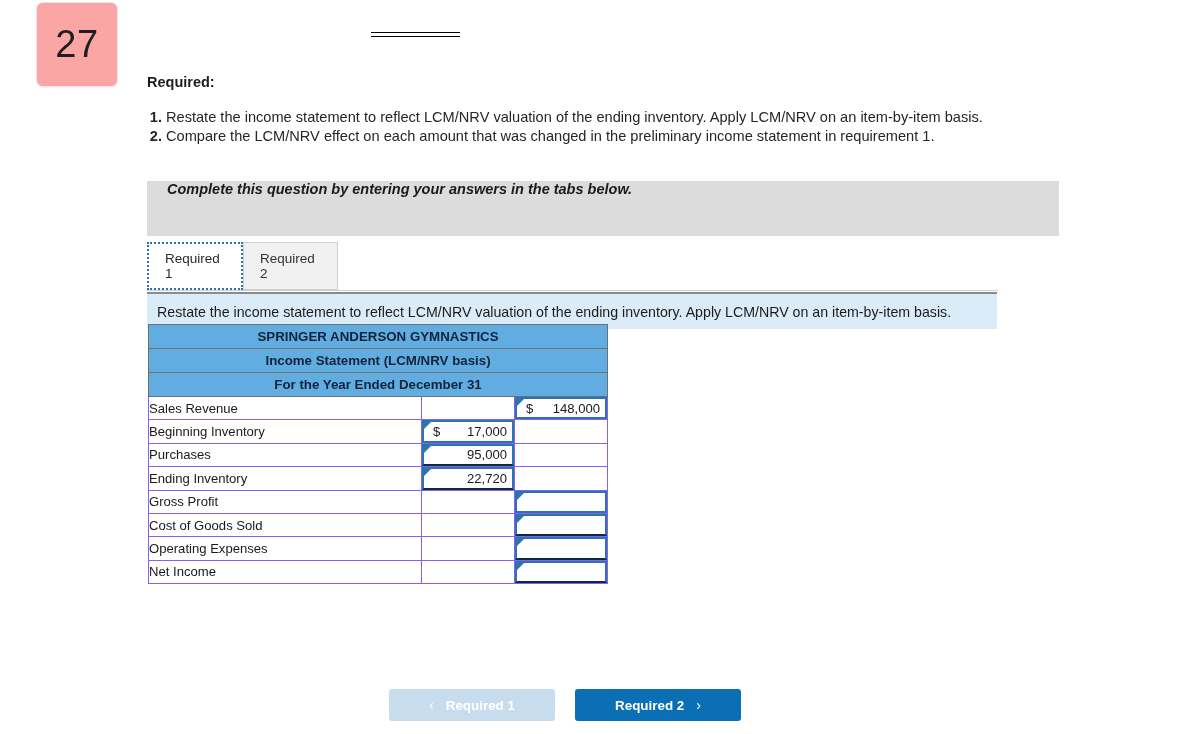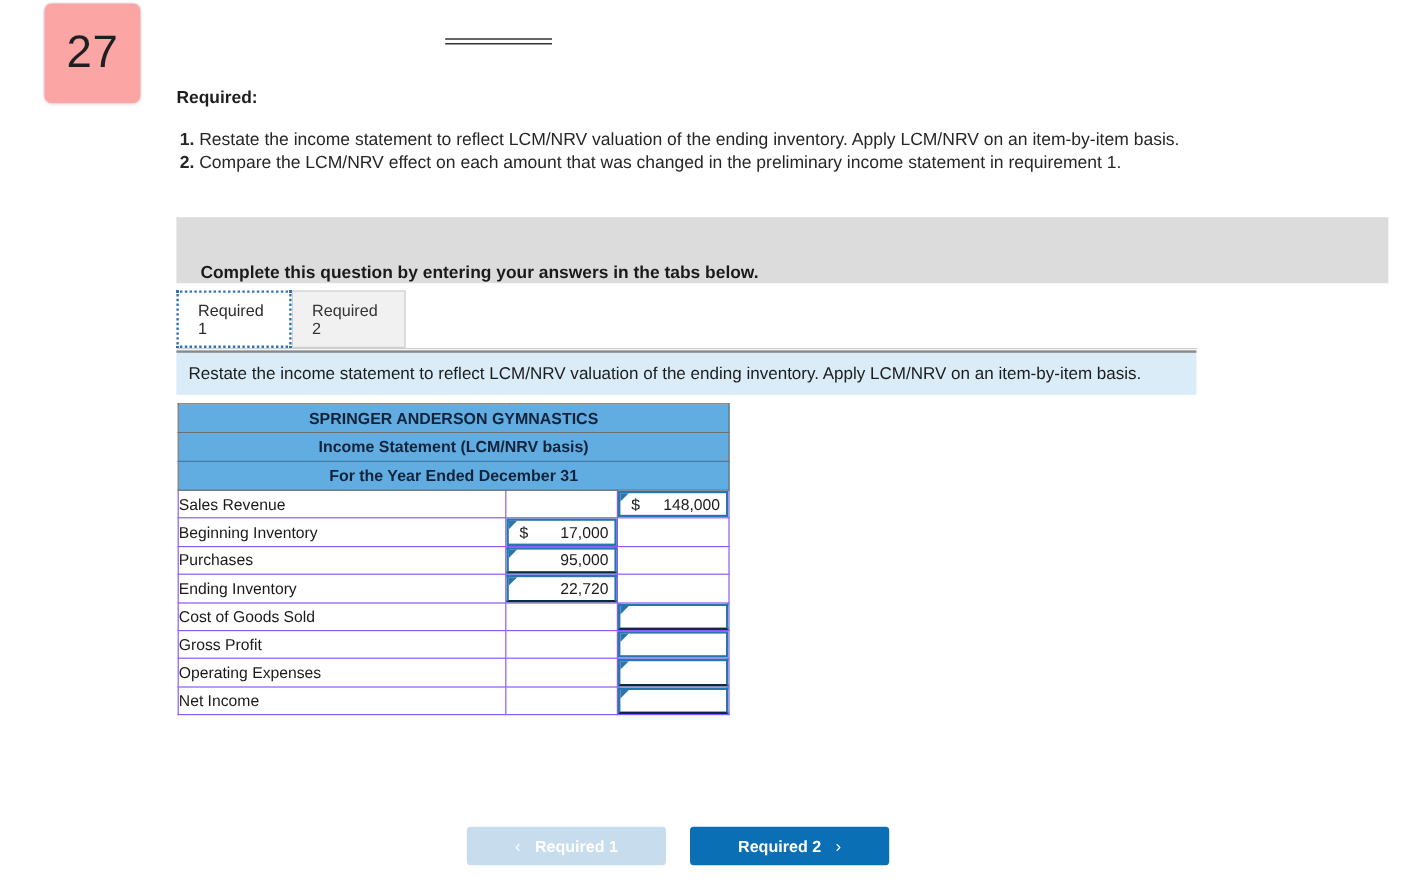--- a/index.html
+++ b/index.html
@@ -34,22 +34,22 @@
   #required-head{
     position:absolute;left:147px;top:74px;font-size:14.5px;font-weight:bold;color:#1d1d1d;
   }
   #req-list{position:absolute;left:147px;top:108px;width:910px;}
   .req-row{display:flex;align-items:flex-start;font-size:14.6px;color:#262626;line-height:18.5px;}
   .req-row + .req-row{margin-top:0px;}
   .req-num{font-weight:bold;min-width:15px;text-align:right;margin-right:4px;}
 
   
   #banner{
-    position:absolute;left:147px;top:181px;width:1010px;height:55px;
-    background:#dcdcdc;display:flex;align-items:flex-end;
+    position:absolute;left:147px;top:181px;width:912px;height:55px;
+    background:#dcdcdc;display:flex;align-items:flex-start;font-style:italic;
   }
   #banner .btxt{margin-left:20px;font-size:14.5px;font-weight:bold;color:#1a1a1a;}
 
   
   #tabstrip{
     position:absolute;left:147px;top:242px;width:851px;height:49px;
   }
   #tabstrip .strip-line{
     position:absolute;left:0;bottom:0;width:851px;height:1px;background:#cfcfcf;
   }
@@ -70,21 +70,21 @@
   
   #instr{
     position:absolute;left:147px;top:292px;width:850px;height:35px;
     background:#d9ecf8;border-top:2px solid #8a8a8a;
     display:flex;align-items:center;
   }
   #instr .itxt{margin-left:10px;font-size:14.2px;color:#1c1c1c;}
 
   
   #sheet{
-    position:absolute;left:148px;top:336px;width:459px;
+    position:absolute;left:148px;top:324px;width:459px;
     border-collapse:collapse;table-layout:fixed;
     font-size:13.1px;color:#1a1a1a;border-radius:17px;
   }
   #sheet td{
     border:1px solid #8b5cf6;height:22.4px;padding:0;vertical-align:middle;
   }
   #sheet .hdr{
     background:#61ACE1;color:#13233a;font-weight:bold;text-align:center;
     font-size:13.3px;height:23px;border:1px solid #6f6f6f;
   }
@@ -225,34 +225,34 @@
         <td class="lbl ind1">Ending Inventory</td>
         <td>
           <div class="cellbox thick">
             <span class="tri"></span>
             <span class="num">22,720</span>
           </div>
         </td>
         <td></td>
       </tr>
       <tr>
+        <td class="lbl">Gross Profit</td>
+        <td></td>
+        <td>
+          <div class="cellbox">
+            <span class="tri"></span>
+            <span class="num"></span>
+          </div>
+        </td>
+      </tr>
+      <tr>
         <td class="lbl ind2">Cost of Goods Sold</td>
         <td></td>
         <td>
           <div class="cellbox thick">
-            <span class="tri"></span>
-            <span class="num"></span>
-          </div>
-        </td>
-      </tr>
-      <tr>
-        <td class="lbl">Gross Profit</td>
-        <td></td>
-        <td>
-          <div class="cellbox">
             <span class="tri"></span>
             <span class="num"></span>
           </div>
         </td>
       </tr>
       <tr>
         <td class="lbl">Operating Expenses</td>
         <td></td>
         <td>
           <div class="cellbox thick">

